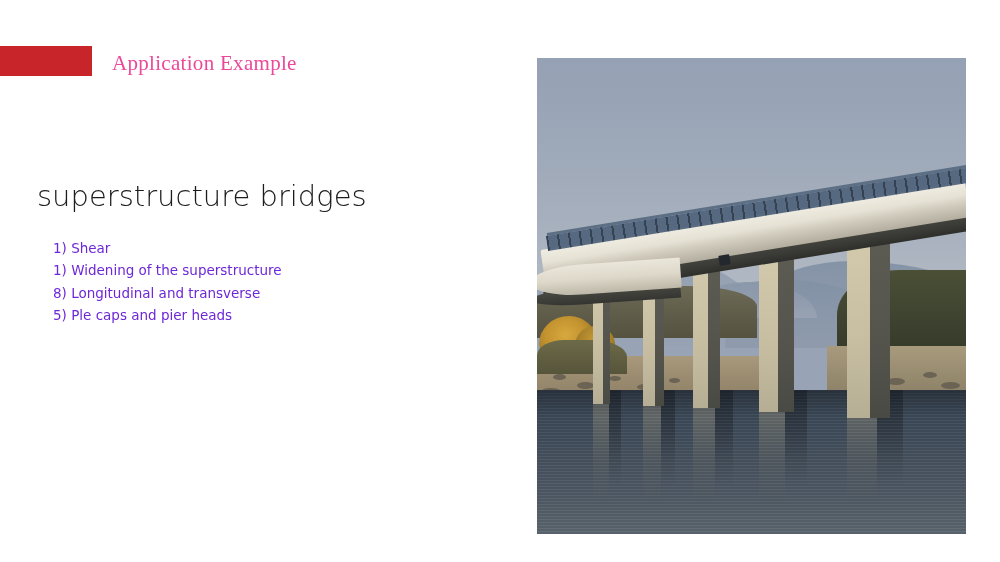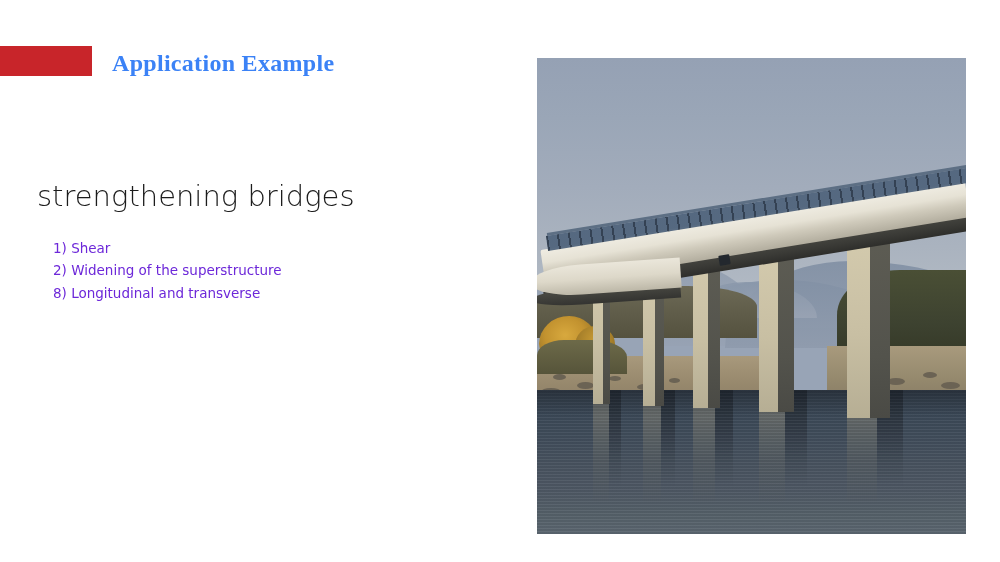--- a/index.html
+++ b/index.html
@@ -34,25 +34,25 @@
     height: 30px;
     background: #c8252a;
   }
   .slide-title {
     position: absolute;
     left: 112px;
     top: 44px;
     width: 380px;
     height: 40px;
     font-family: "Liberation Serif", "DejaVu Serif", serif;
-    font-weight: bold;
-    font-size: 24px;
+    font-weight: normal;
+    font-size: 21px;
     line-height: 38px;
     letter-spacing: 0.3px;
-    color: #3b82f6;
+    color: #ec4899;
     white-space: nowrap;
   }
 
   
   .subhead {
     position: absolute;
     left: 37px;
     top: 178px;
     width: 440px;
     font-family: "DejaVu Sans", "Liberation Sans", sans-serif;
@@ -351,26 +351,27 @@
   }
 </style>
 </head>
 <body>
 
 <div id="slide">
 
   <div class="accent-bar"></div>
   <div class="slide-title">Application Example</div>
 
-  <div class="subhead">strengthening bridges</div>
+  <div class="subhead">superstructure bridges</div>
 
   <ul class="bullet-list">
     <li>1) Shear</li>
-    <li>2) Widening of the superstructure</li>
+    <li>1) Widening of the superstructure</li>
     <li>8) Longitudinal and transverse</li>
+    <li>5) Ple caps and pier heads</li>
   </ul>
 
   <div class="photo-frame">
     <div class="photo-canvas">
 
       <div class="sky"></div>
       <div class="ridge ridge-far-left"></div>
       <div class="ridge ridge-mid"></div>
       <div class="ridge ridge-right"></div>
       <div class="ridge ridge-peak"></div>

